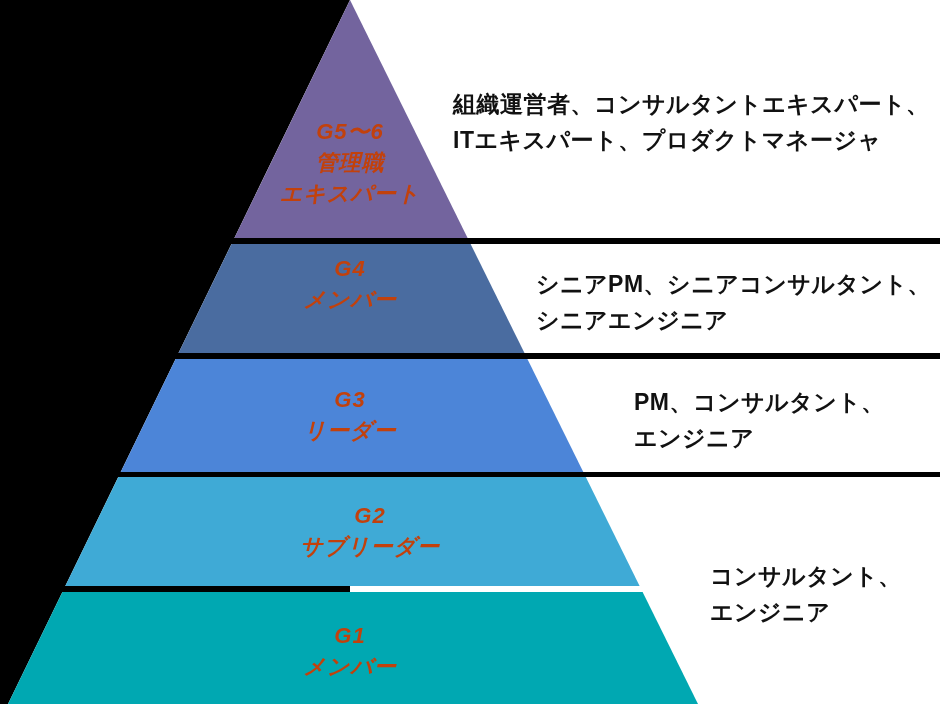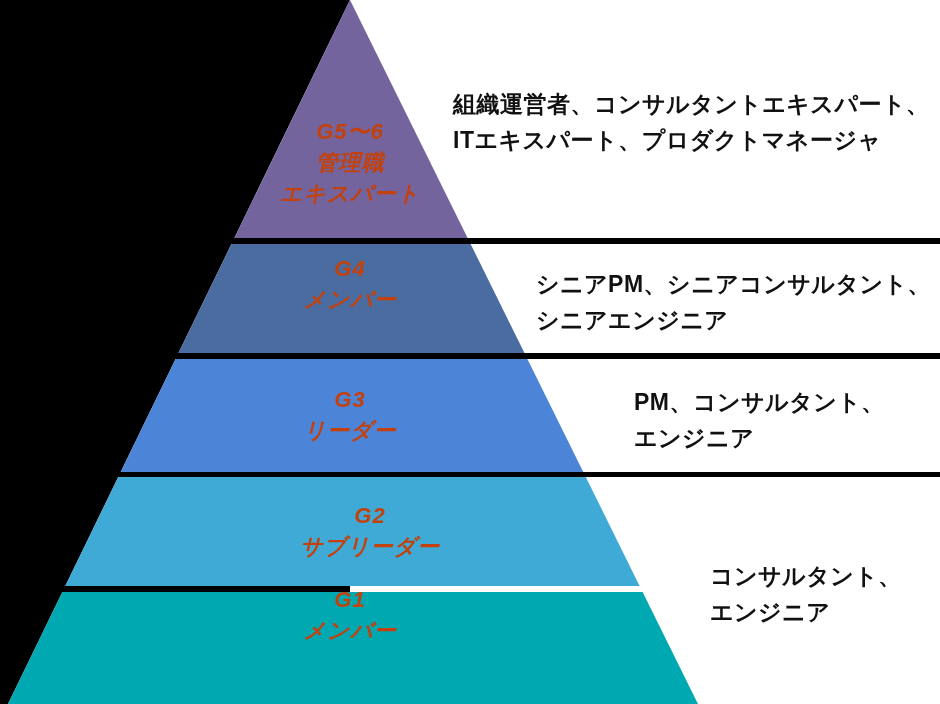--- a/index.html
+++ b/index.html
@@ -47,21 +47,21 @@
     font-weight: bold;
     font-size: 22px;
     line-height: 31px;
     letter-spacing: 1px;
     font-style: italic;
   }
   .plabel1 { top: 116px; }
   .plabel2 { top: 253px; }
   .plabel3 { top: 384px; }
   .plabel4 { top: 500px; margin-left: 20px; }
-  .plabel5 { top: 584px; }
+  .plabel5 { top: 620px; }
 
   
   .desc {
     position: absolute;
     color: #111111;
     font-weight: bold;
     font-size: 23px;
     line-height: 36px;
     letter-spacing: 0.5px;
     white-space: nowrap;

